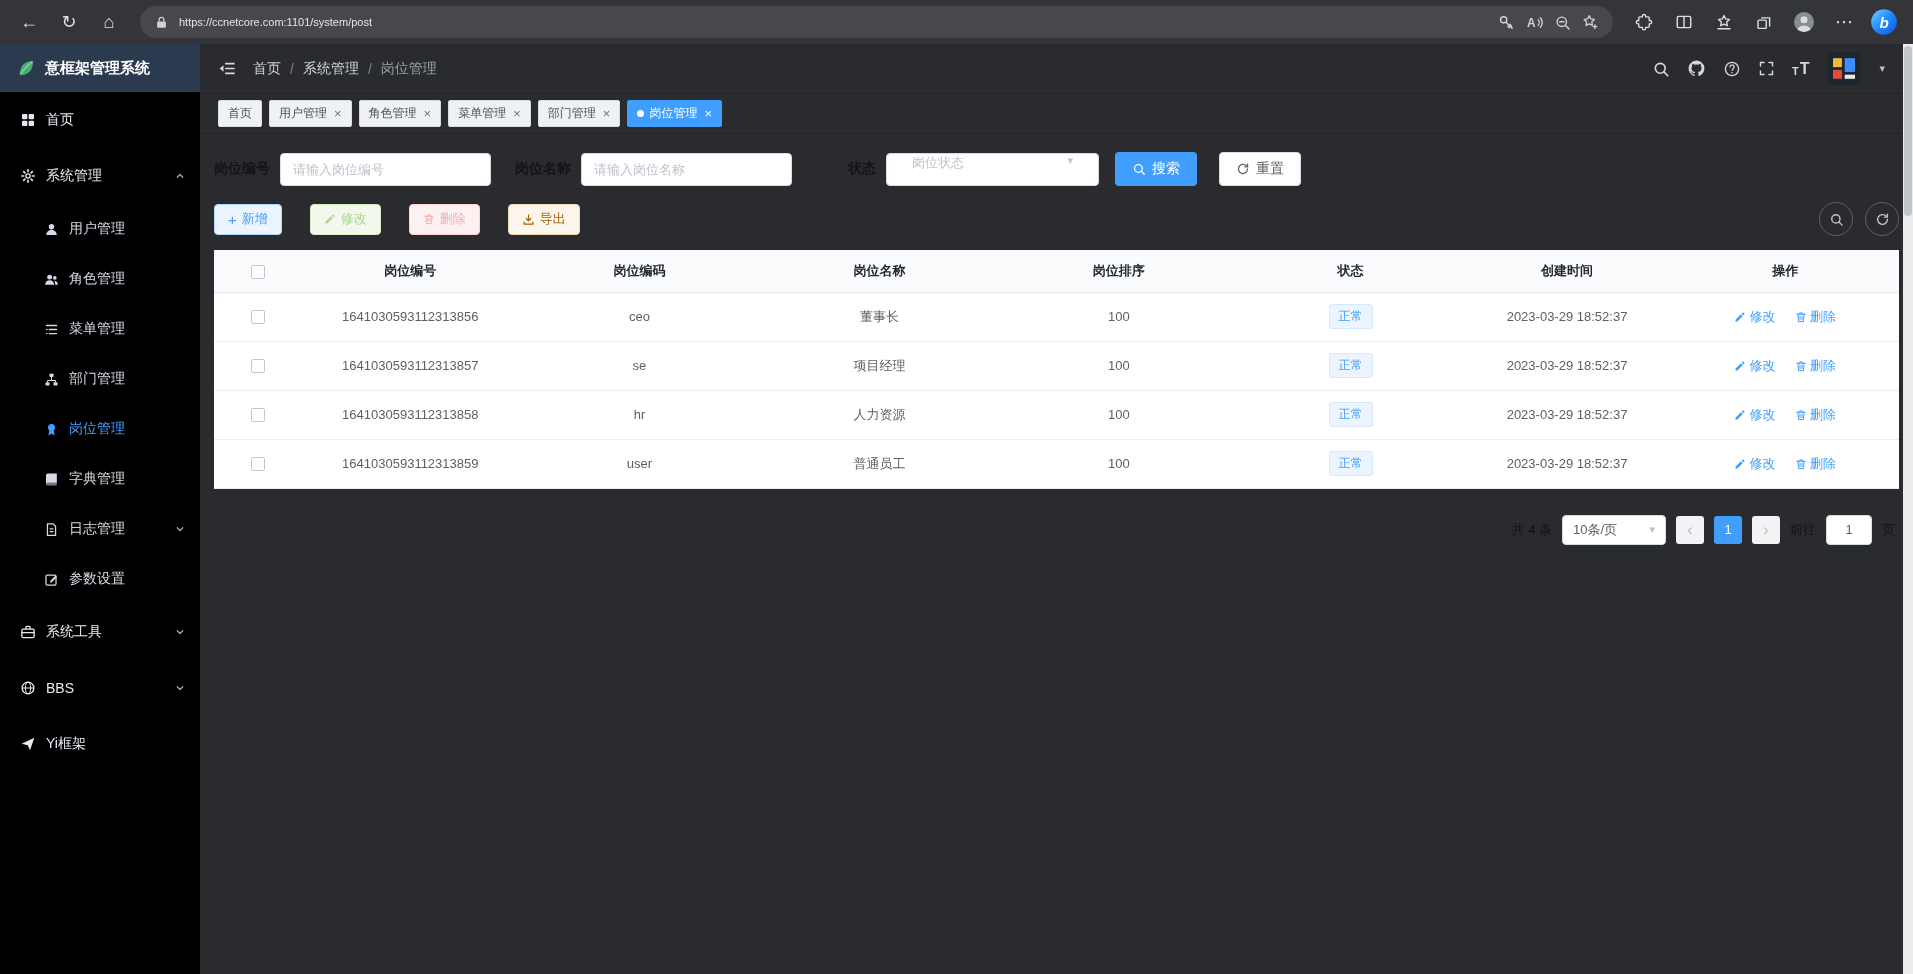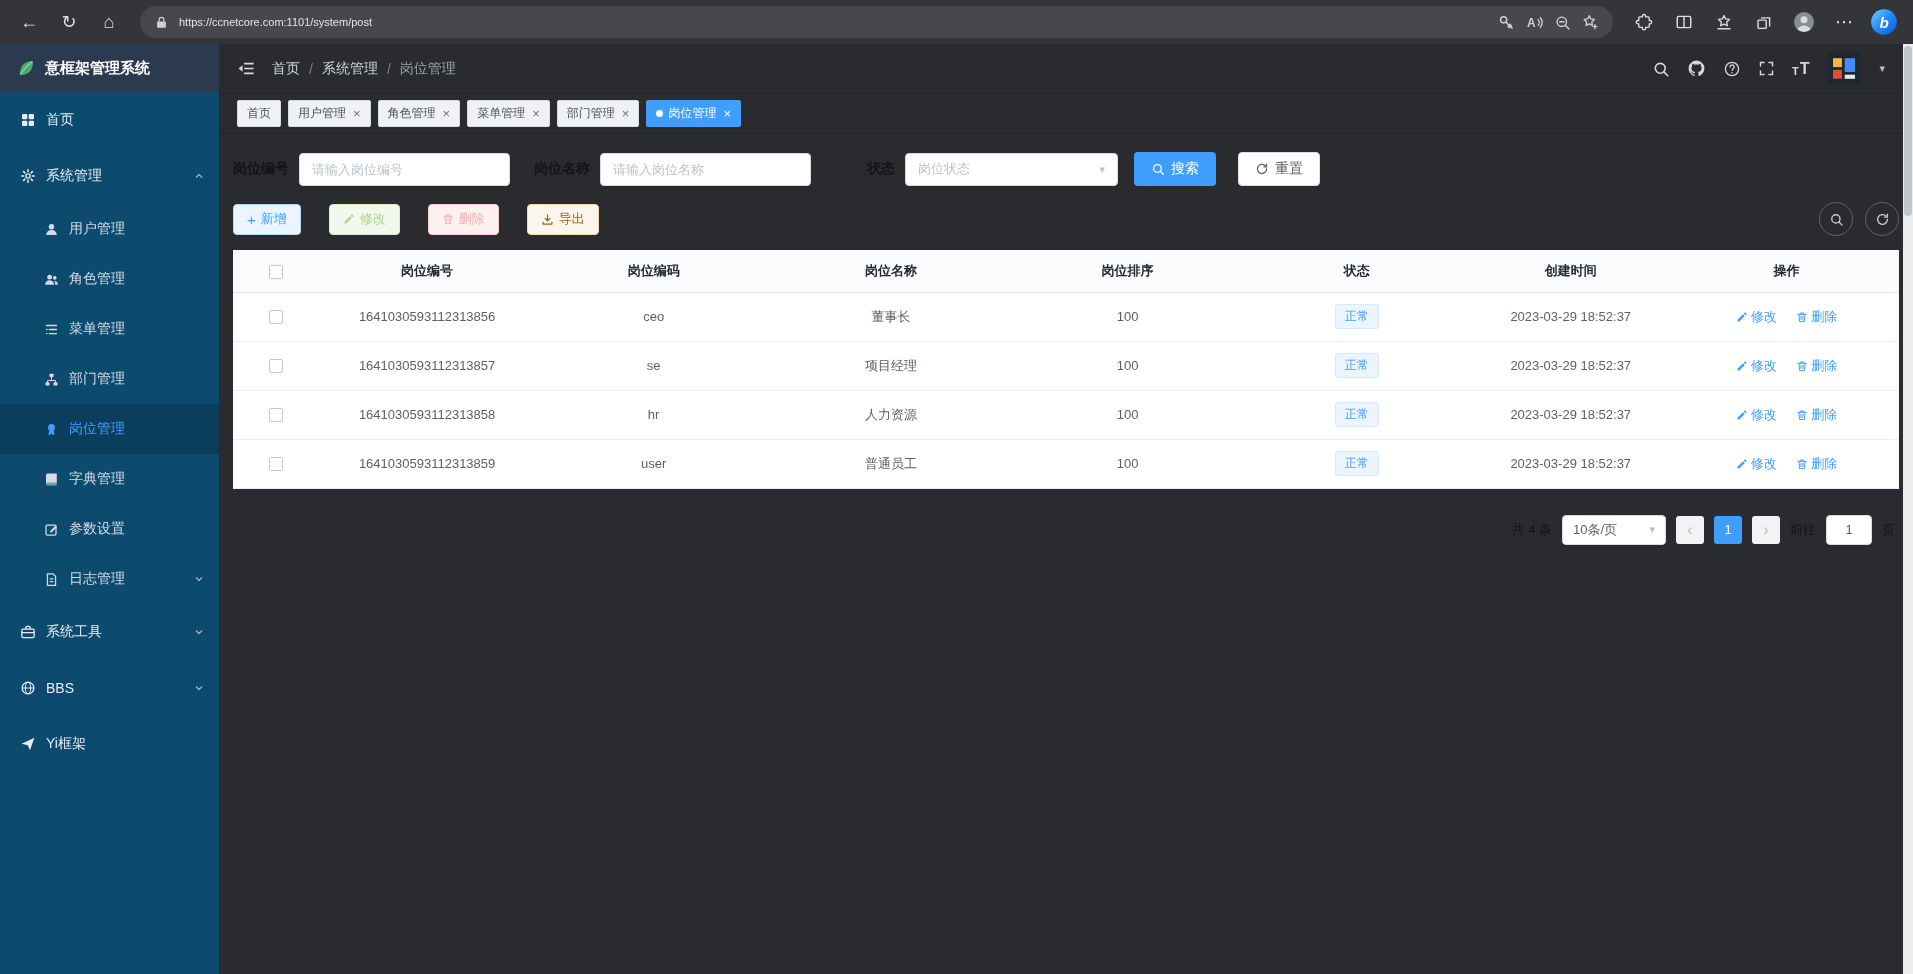--- a/index.html
+++ b/index.html
@@ -10,21 +10,21 @@
 
 
 .browser{height:44px;background:#333539;display:flex;align-items:center;padding:0 10px;gap:2px}
 .b-btn{min-width:34px;height:34px;border-radius:6px;display:flex;align-items:center;justify-content:center;color:#dcdee1;font-size:18px;margin:0 2px}
 .addr{flex:1;height:32px;background:#47484d;border-radius:16px;margin:0 10px;display:flex;align-items:center;gap:10px;padding:0 14px}
 .addr .url{flex:1;font-size:11px;color:#e4e5e7;white-space:nowrap;overflow:hidden}
 .addr-ic{color:#cfd1d5;flex-shrink:0}
 
 
 .app{display:flex;height:930px}
-.sidebar{width:219px;flex-shrink:0;background:#0c4a6e;color:#d8dee9}
+.sidebar{width:200px;flex-shrink:0;background:#000000;color:#d8dee9}
 .logo{height:48px;display:flex;align-items:center;gap:9px;padding-left:16px;background:#2b3a4f;color:#fff;font-weight:bold;font-size:15px}
 .m-item{height:56px;display:flex;align-items:center;gap:10px;padding:0 14px 0 20px;font-size:14px;color:#e6ebf3;cursor:pointer}
 .s-item{height:50px;display:flex;align-items:center;gap:10px;padding:0 14px 0 44px;font-size:14px;color:#d4dbe6;cursor:pointer}
 .s-item.active{color:#409eff;background:rgba(0,0,0,.16)}
 .mi{flex-shrink:0}
 .chev{margin-left:auto;color:#9fb0c7}
 .chev.up{transform:rotate(180deg)}
 
 
 .main{flex:1;display:flex;flex-direction:column;background:#2a2b2e;min-width:0}
@@ -48,21 +48,21 @@
 .tab.active{background:#409eff;border-color:#409eff;color:#fff}
 .tab.active .x{color:#fff}
 .dot{width:7px;height:7px;border-radius:50%;background:#fff}
 
 
 .search{display:flex;align-items:center;margin:18px 14px 0;font-size:14px}
 .f-label{font-weight:bold;color:#131418;margin-right:10px;white-space:nowrap}
 .gap24{margin-left:24px}.gap56{margin-left:56px}.gap22{margin-left:16px}.gap14{margin-left:22px}
 .inp{width:211px;height:33px;background:#fff;border:1px solid #d7dbe2;border-radius:4px;padding:0 12px;font-size:13px;color:#333;outline:none}
 .inp::placeholder{color:#bcc2ca}
-.sel{width:213px;height:33px;background:#fff;border:1px solid #d7dbe2;border-radius:4px;padding:0 12px;display:flex;align-items:center;justify-content:space-between;font-size:13px;color:#bcc2ca;cursor:pointer}
+.sel{width:213px;height:33px;background:#fff;border:1px solid #d7dbe2;border-radius:4px;padding:0 25px;display:flex;justify-content:space-between;font-size:13px;color:#bcc2ca;cursor:pointer}
 .sel .caret{color:#c0c4cc}
 .btn{height:34px;border-radius:4px;display:inline-flex;align-items:center;gap:6px;padding:0 16px;font-size:14px;border:1px solid transparent}
 .btn-primary{background:#409eff;color:#fff}
 .btn-plain{background:#fff;border-color:#dcdfe6;color:#5c6066}
 
 
 .tools{display:flex;align-items:center;margin:16px 14px 0;gap:28px}
 .btn-sm{height:31px;padding:0 13px;font-size:13px;gap:5px;border-radius:4px;display:inline-flex;align-items:center;border:1px solid}
 .b-add{background:#ecf5ff;border-color:#b3d8ff;color:#409eff}
 .b-edit{background:#f2f9ec;border-color:#d8eec7;color:#a9d68c;cursor:not-allowed}
@@ -381,32 +381,32 @@
         <span>岗位管理</span>
       </div>
       <div class="s-item">
         <svg class="mi" width="15" height="15">
             <use href="#i-book"></use>
           </svg>
         <span>字典管理</span>
       </div>
       <div class="s-item">
         <svg class="mi" width="15" height="15">
-            <use href="#i-edit"></use>
-          </svg>
-        <span>参数设置</span>
-      </div>
-      <div class="s-item">
-        <svg class="mi" width="15" height="15">
             <use href="#i-doc"></use>
           </svg>
         <span>日志管理</span>
         <svg class="chev" width="12" height="12">
             <use href="#i-chev"></use>
           </svg>
+      </div>
+      <div class="s-item">
+        <svg class="mi" width="15" height="15">
+            <use href="#i-edit"></use>
+          </svg>
+        <span>参数设置</span>
       </div>
       <div class="m-item">
         <svg class="mi" width="16" height="16">
             <use href="#i-tool"></use>
           </svg>
         <span>系统工具</span>
         <svg class="chev" width="12" height="12">
             <use href="#i-chev"></use>
           </svg>
       </div>

